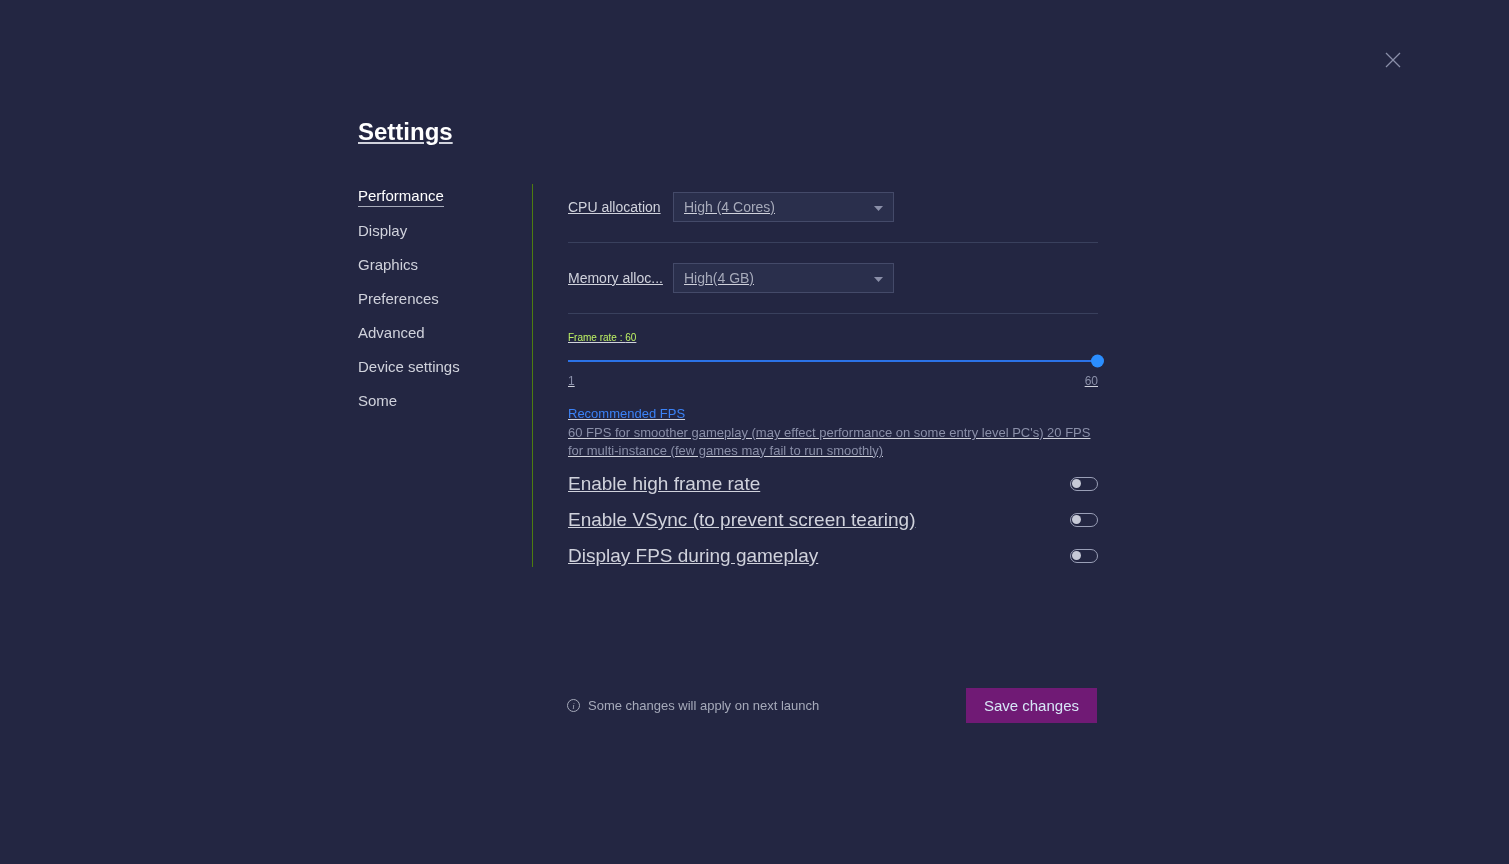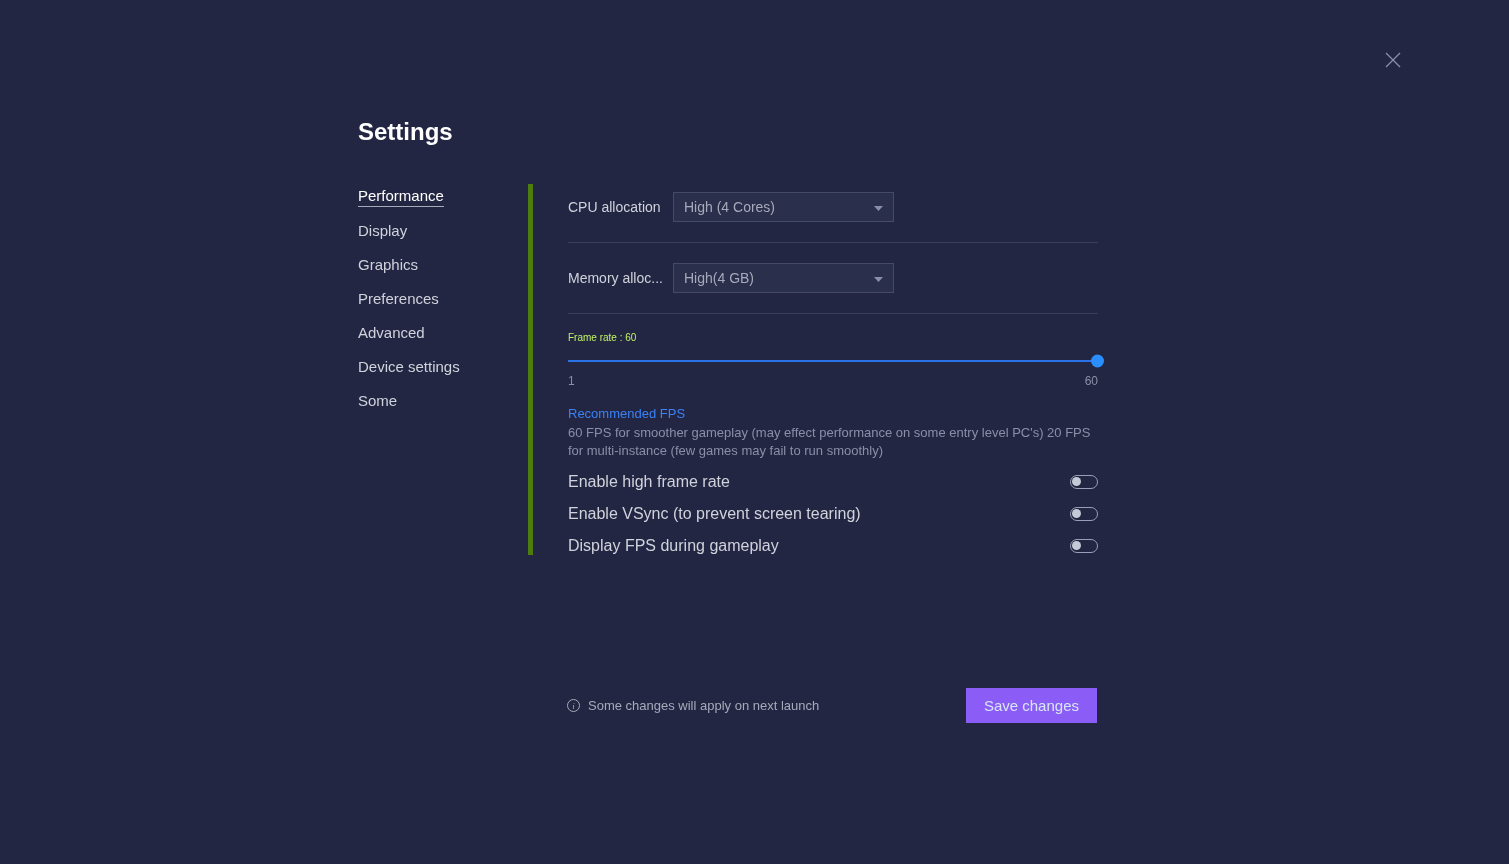--- a/index.html
+++ b/index.html
@@ -31,33 +31,34 @@
     }
     .close-btn svg {
       width: 16px;
       height: 16px;
     }
     .container {
       position: absolute;
       top: 118px;
       left: 358px;
       width: 740px;
+      text-decoration: underline;
     }
     .title {
       font-size: 24px;
       font-weight: 600;
       color: #ffffff;
       margin-bottom: 38px;
     }
     .content {
       display: flex;
     }
     .sidebar {
       width: 175px;
-      border-right: 5px solid #4d7c0f;
+      border-right: 1px solid #4d7c0f;
       padding-right: 10px;
       padding-top: 3px;
     }
     .sidebar-item {
       color: #d0d2dc;
       font-size: 15px;
       cursor: pointer;
       padding: 0 0 2px 0;
       margin-bottom: 15px;
       display: inline-block;
@@ -153,21 +154,21 @@
       line-height: 1.35;
     }
     .toggle-row {
       display: flex;
       align-items: center;
       justify-content: space-between;
       margin-top: 14px;
     }
     .toggle-label {
       color: #d0d2dc;
-      font-size: 16px;
+      font-size: 19px;
     }
     .toggle {
       width: 28px;
       height: 14px;
       background: transparent;
       border: 1.5px solid #9a9fb7;
       border-radius: 8px;
       position: relative;
       cursor: pointer;
     }
@@ -203,21 +204,21 @@
       border-radius: 50%;
       display: flex;
       align-items: center;
       justify-content: center;
       font-size: 9px;
       color: #a6aaba;
       font-style: italic;
       font-family: Georgia, serif;
     }
     .save-btn {
-      background: #8b5cf6;
+      background: #701a75;
       color: #d7e6f7;
       border: none;
       padding: 9px 18px;
       font-size: 15px;
       cursor: pointer;
     }
   </style>
 </head>
 <body>
 

